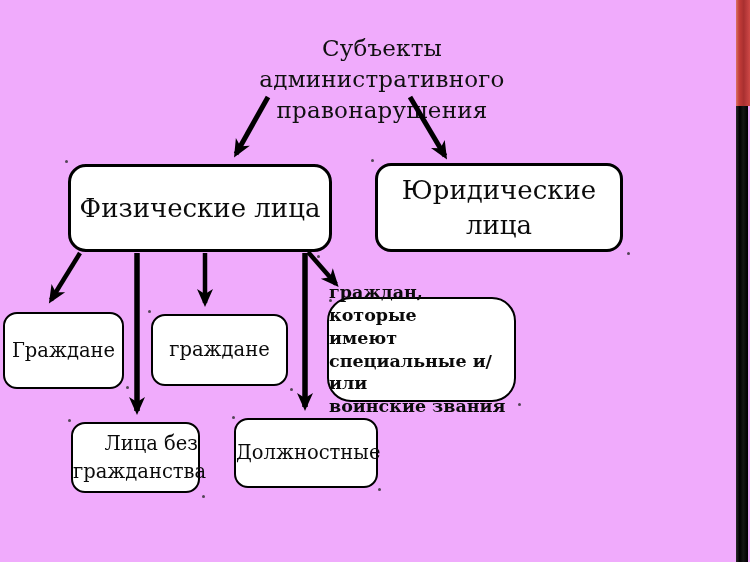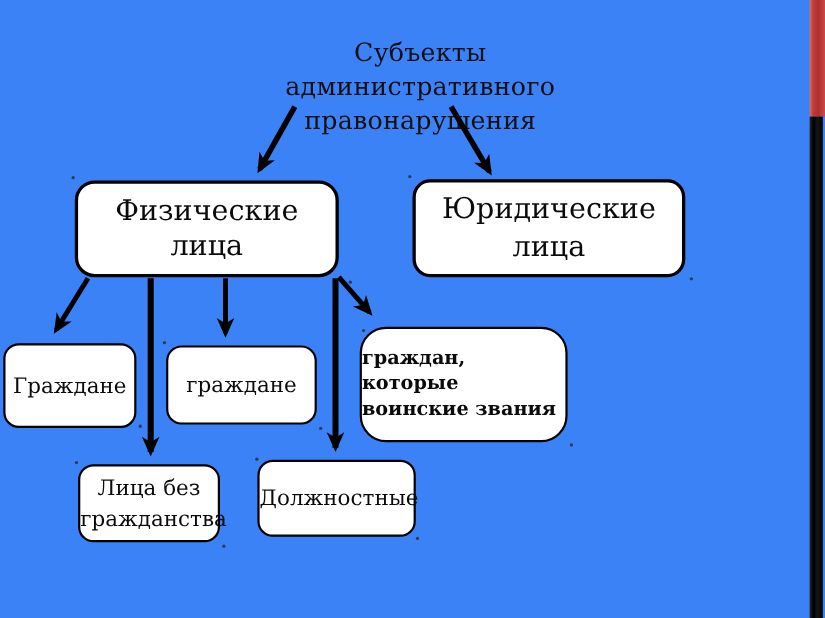--- a/index.html
+++ b/index.html
@@ -1,50 +1,50 @@
 <!DOCTYPE html>
 <html><head>
 <meta charset="utf-8">
 <style>
   html,body{margin:0;padding:0;background:#fff;}
   .slide{
-    position:relative;width:750px;height:562px;background:#3b82f6;
+    position:relative;width:750px;height:562px;background:#f0abfc;
     overflow:hidden;font-family:"DejaVu Serif","Liberation Serif",serif;color:#0b0b0b;
   }
   
   .stripe{position:absolute;top:0;}
   .stripe-red{left:736px;width:14px;height:106px;
     background:linear-gradient(90deg,#d97364 0%,#c43c38 22%,#a93030 55%,#c24040 85%,#cf4a46 100%);}
   .stripe-black{left:736px;top:106px;width:12px;height:456px;
     background:linear-gradient(90deg,#2a2a2a 0%,#000 30%,#161616 60%,#000 100%);}
   
   .title{
     position:absolute;left:208px;top:33px;width:348px;text-align:center;
     font-size:23px;line-height:31px;letter-spacing:.2px;color:#101010;
   }
   
   .node{
     position:absolute;box-sizing:border-box;border:3px solid #000;background:#fff;
     display:flex;flex-direction:column;justify-content:center;align-items:center;
     text-align:center;
   }
   .node .nl{width:100%;}
-  .node-physical{left:68px;top:164px;width:240px;height:88px;border-radius:18px;
+  .node-physical{left:68px;top:164px;width:264px;height:88px;border-radius:18px;
     font-size:26px;line-height:32px;}
   .node-legal{left:375px;top:163px;width:248px;height:89px;border-radius:16px;
     font-size:26px;line-height:35px;}
   .node-citizens{left:3px;top:312px;width:121px;height:77px;border-radius:14px;
     border-width:2.5px;font-size:19.5px;line-height:28px;}
   .node-foreign{left:151px;top:314px;width:137px;height:72px;border-radius:14px;
     border-width:2.5px;font-size:19.5px;line-height:28px;}
   .node-special{left:327px;top:297px;width:189px;height:105px;border-radius:24px;
     border-width:2.5px;font-size:17.5px;line-height:22.8px;font-weight:700;
     align-items:flex-start;text-align:left;padding-right:4px;}
   .node-stateless{left:71px;top:422px;width:129px;height:71px;border-radius:14px;
-    border-width:2.5px;font-size:19.5px;line-height:28px;}
+    border-width:2.5px;font-size:19.5px;line-height:28px;text-align:right;}
   .node-officials{left:234px;top:418px;width:144px;height:70px;border-radius:14px;
     border-width:2.5px;font-size:19.5px;line-height:28px;gap:20px;}
   
   .arrows{position:absolute;left:0;top:0;width:750px;height:562px;pointer-events:none;}
   
   .dot{position:absolute;width:3px;height:3px;border-radius:50%;background:#2b2b2b;opacity:.8;}
 </style>
 </head>
 <body>
 
@@ -85,20 +85,22 @@
   <div class="node node-citizens">
     <div class="nl">Граждане</div>
   </div>
 
   <div class="node node-foreign">
     <div class="nl">граждане</div>
   </div>
 
   <div class="node node-special">
     <div class="nl">граждан, которые</div>
+    <div class="nl">имеют</div>
+    <div class="nl">специальные и/или</div>
     <div class="nl">воинские звания</div>
   </div>
 
   <div class="node node-stateless">
     <div class="nl">Лица без</div>
     <div class="nl">гражданства</div>
   </div>
 
   <div class="node node-officials">
     <div class="nl">Должностные</div>

